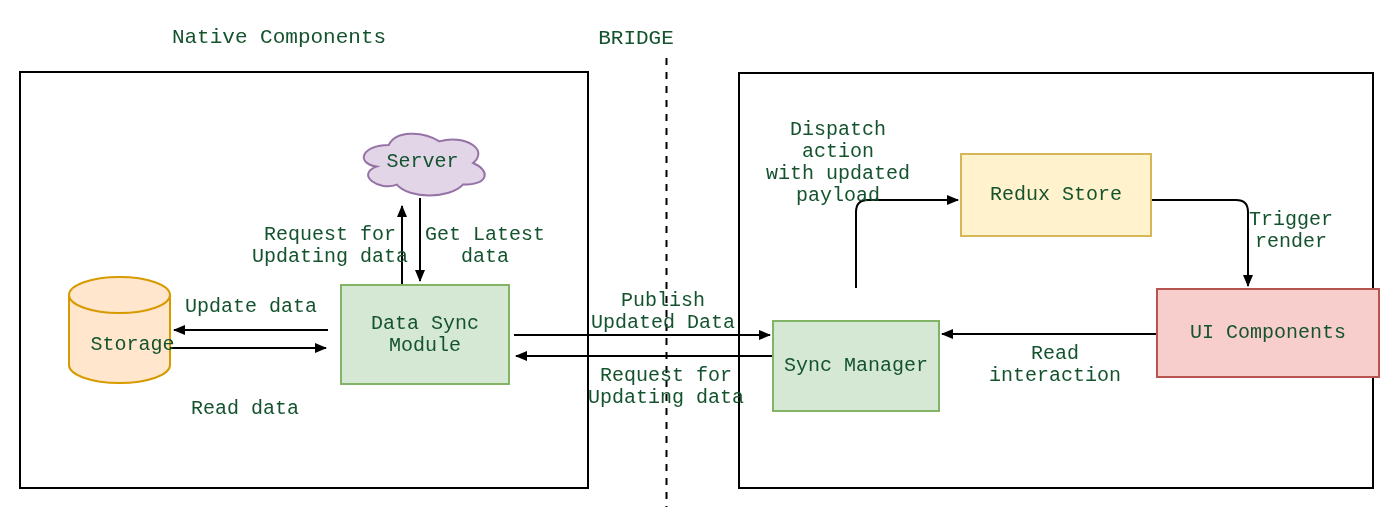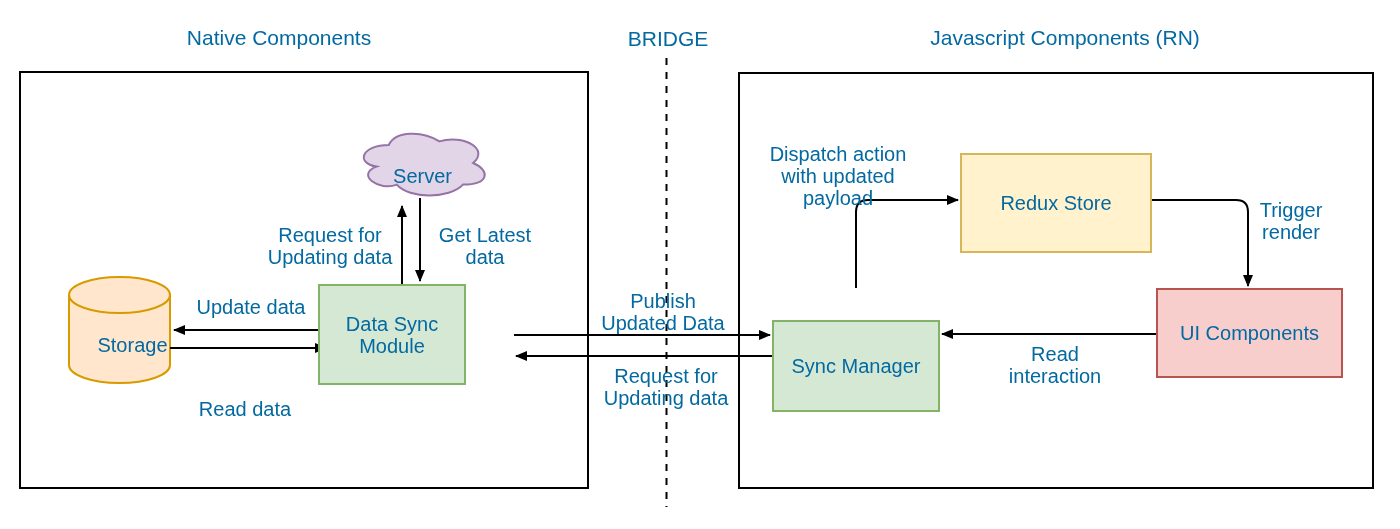--- a/index.html
+++ b/index.html
@@ -1,18 +1,18 @@
 <!DOCTYPE html>
 <html style="--node-green-fill: #d5e8d4; --node-green-stroke: #82b366; --node-yellow-fill: #fff2cc; --node-yellow-stroke: #d6b656; --node-red-fill: #f8cecc; --node-red-stroke: #b85450; --cylinder-fill: #ffe6cc; --cylinder-stroke: #d79b00; --cloud-fill: #e1d5e7; --cloud-stroke: #9673a6; --line: #000000;"><head>
 <meta charset="utf-8">
 <style>
   html,body { margin:0; padding:0; background:#fff; }
   .canvas {
     position:relative; width:1400px; height:529px; background:#ffffff;
-    font-family:Liberation Sans, sans-serif; color:#0369a1; overflow:hidden;
+    font-family:Liberation Mono, monospace; color:#14532d; overflow:hidden;
   }
   .layer { position:absolute; left:0; top:0; }
   .title { position:absolute; text-align:center; font-size:21px; line-height:23px; }
   .frame { position:absolute; border:2px solid #000; box-sizing:border-box; background:transparent; }
   .node {
     position:absolute; display:flex; align-items:center; justify-content:center;
     text-align:center; font-size:20px; line-height:22px; border:2px solid; box-sizing:border-box;
   }
   .green  { background:var(--node-green-fill,#d5e8d4);  border-color:var(--node-green-stroke,#82b366); }
   .yellow { background:var(--node-yellow-fill,#fff2cc); border-color:var(--node-yellow-stroke,#d6b656); }
@@ -61,45 +61,44 @@
     <path class="arrow" marker-end="url(#ah)" d="M 328 330 L 174 330"></path>
     <path class="arrow" marker-end="url(#ah)" d="M 170 348 L 326 348"></path>
     <path class="arrow" marker-end="url(#ah)" d="M 514 335 L 770 335"></path>
     <path class="arrow" marker-end="url(#ah)" d="M 772 356 L 516 356"></path>
     <path class="arrow" marker-end="url(#ah)" d="M 856 288 L 856 212 Q 856 200 868 200 L 958 200"></path>
     <path class="arrow" marker-end="url(#ah)" d="M 1152 200 L 1236 200 Q 1248 200 1248 212 L 1248 286"></path>
     <path class="arrow" marker-end="url(#ah)" d="M 1156 334 L 942 334"></path>
   </svg>
 
   <div class="title" style="left:129px; top:26px; width:300px;">Native Components</div>
-  <div class="title" style="left:568px; top:27px; width:200px;">BRIDGE</div>
-  <div class="title" style="left:915px; top:26px; width:300px;">Javascript Components (RN)</div>
+  <div class="title" style="left:536px; top:27px; width:200px;">BRIDGE</div>
 
   <div class="frame" style="left:19px; top:71px; width:570px; height:418px;"></div>
   <div class="frame" style="left:738px; top:72px; width:636px; height:417px;"></div>
 
-  <div class="shape-label" style="left:355px; top:165px; width:135px;">Server</div>
+  <div class="shape-label" style="left:355px; top:151px; width:135px;">Server</div>
   <div class="shape-label" style="left:82px; top:334px; width:101px;">Storage</div>
 
-  <div class="node green" style="left:318px; top:284px; width:148px; height:101px;">Data Sync Module</div>
+  <div class="node green" style="left:340px; top:284px; width:170px; height:101px;">Data Sync Module</div>
   <div class="node green" style="left:772px; top:288px; width:168px; height:92px;margin-top:32px;">Sync Manager</div>
-  <div class="node yellow" style="left:960px; top:153px; width:192px; height:100px;">Redux Store</div>
-  <div class="node red" style="left:1156px; top:288px; width:187px; height:90px;">UI Components</div>
+  <div class="node yellow" style="left:960px; top:153px; width:192px; height:84px;">Redux Store</div>
+  <div class="node red" style="left:1156px; top:288px; width:224px; height:90px;">UI Components</div>
 
   <div class="elabel" style="left:250px; top:224px; width:160px;">Request for
 Updating data</div>
   <div class="elabel" style="left:181px; top:296px; width:140px;">Update data</div>
   <div class="elabel" style="left:415px; top:224px; width:140px;">Get Latest
 data</div>
   <div class="elabel" style="left:175px; top:358px; width:140px;margin-top:40px;">Read data</div>
   <div class="elabel" style="left:583px; top:290px; width:160px;text-align:center;">Publish
 Updated Data</div>
   <div class="elabel" style="left:586px; top:365px; width:160px;">Request for
 Updating data</div>
-  <div class="elabel" style="left:758px; top:143px; width:160px;">Dispatch action
+  <div class="elabel" style="left:758px; top:119px; width:160px;">Dispatch action
 with updated
 payload</div>
-  <div class="elabel" style="left:1231px; top:199px; width:120px;">Trigger
+  <div class="elabel" style="left:1231px; top:209px; width:120px;">Trigger
 render</div>
   <div class="elabel" style="left:985px; top:343px; width:140px;">Read
 interaction</div>
 
 </div>
 
 </body></html>

